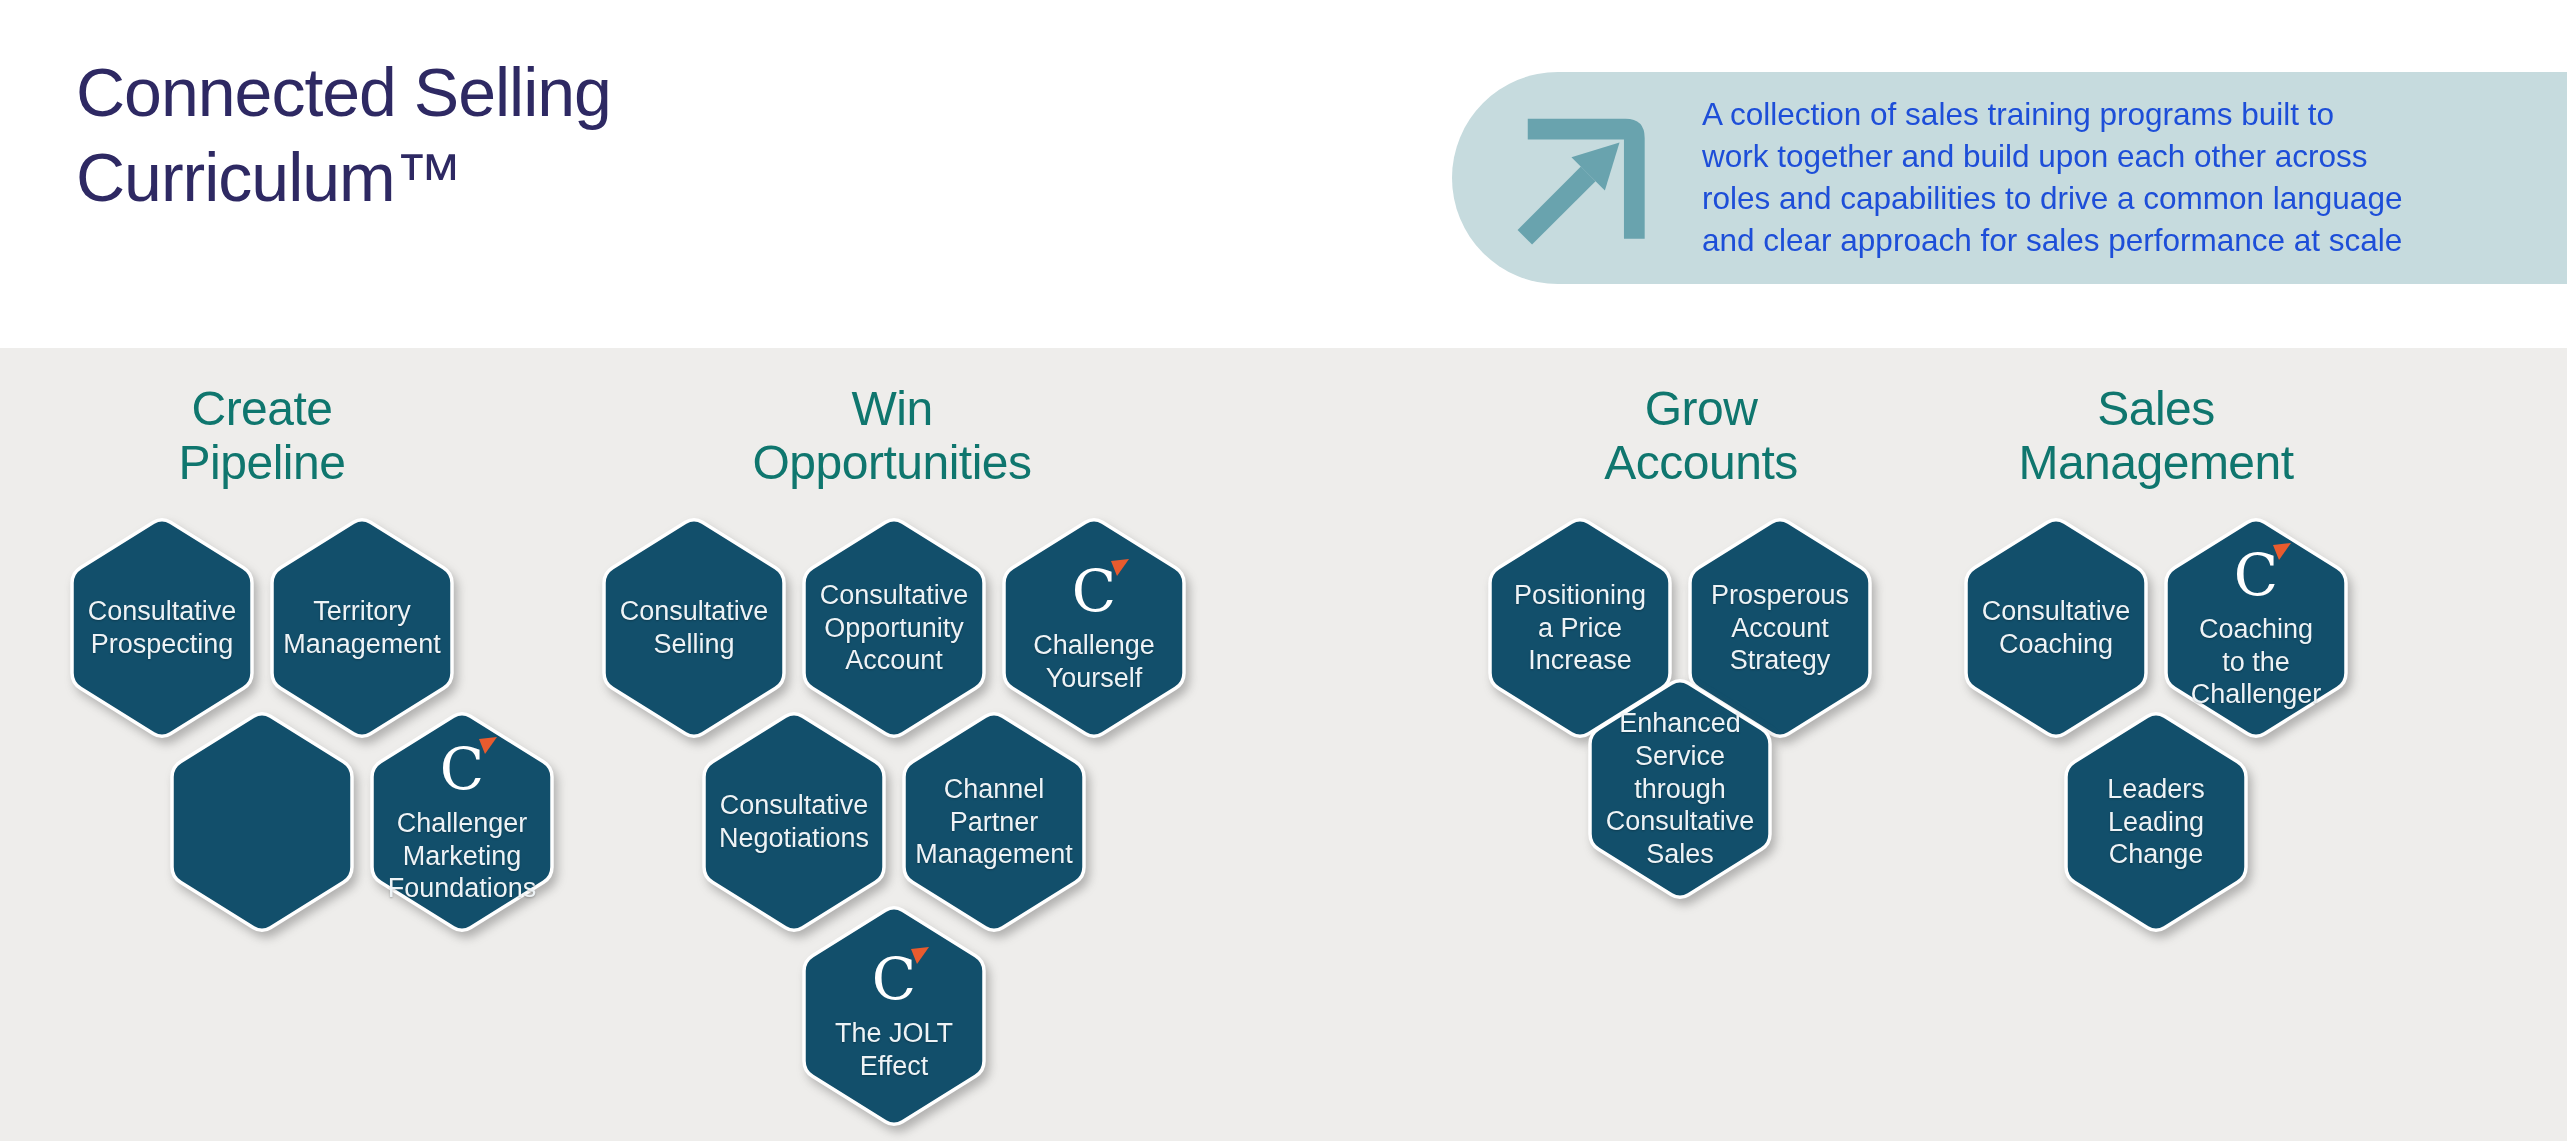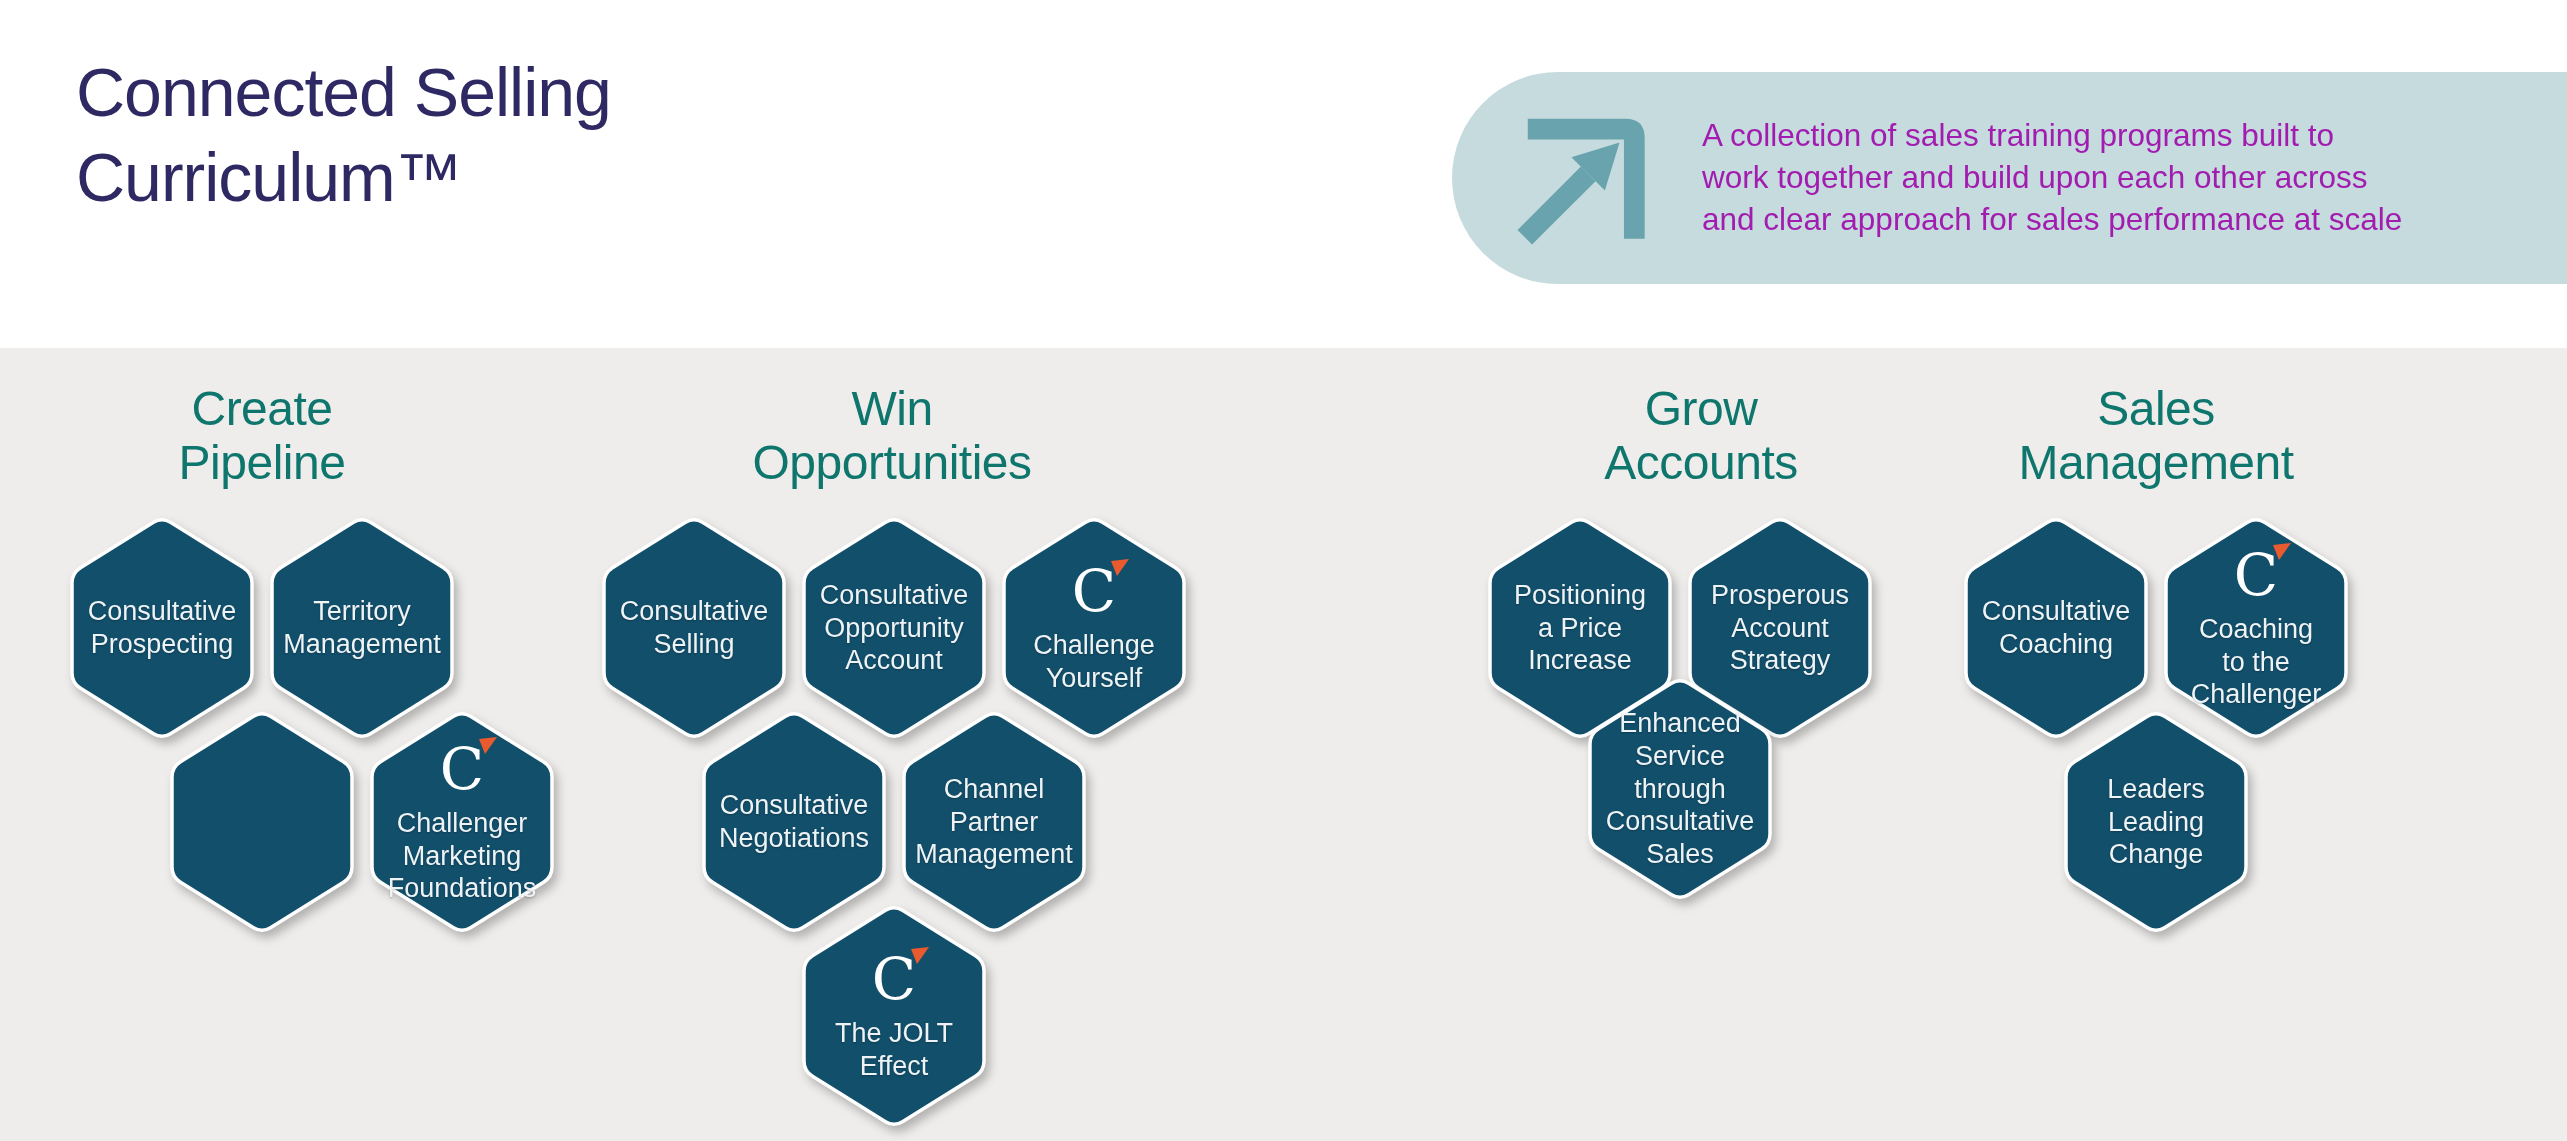--- a/index.html
+++ b/index.html
@@ -15,21 +15,21 @@
     font-size:68px;line-height:1.25;letter-spacing:-1px;
     font-weight:400;color:#2e2963;
   }
   .callout{
     position:absolute;left:1452px;top:72px;width:1115px;height:212px;
     background:#c6dbde;border-radius:106px 0 0 106px;
   }
   .callout-arrow{position:absolute;left:58px;top:32px;width:148px;height:148px;}
   .callout-text{
     position:absolute;left:250px;top:50%;transform:translateY(-50%);
-    width:840px;font-size:31.5px;line-height:1.33;color:#a21caf;font-weight:400;
+    width:840px;font-size:31.5px;line-height:1.33;color:#1d4ed8;font-weight:400;
   }
   .group-heading{
     position:absolute;top:382px;transform:translateX(-50%);
     text-align:center;font-size:48px;line-height:1.12;letter-spacing:-0.5px;
     color:#0f766e;white-space:nowrap;
   }
   .hex{position:absolute;width:180px;height:222px;}
   .hex svg.hex-shape{
     position:absolute;left:0;top:0;overflow:visible;
     filter:drop-shadow(4px 6px 5px rgba(90,90,90,0.40));
@@ -62,20 +62,21 @@
 
   <div class="callout">
     <svg class="callout-arrow" viewBox="0 0 100 100" aria-hidden="true">
       <path d="M12 10 H78 Q91 10 91 23 V91 H77 V24 H12 Z" fill="#69a3ae"></path>
       <polygon points="47.9,42.3 57.8,52.2 14.9,94.9 5.1,85.1" fill="#69a3ae"></polygon>
       <polygon points="74,26 64.1,58.5 41.5,35.9" fill="#69a3ae"></polygon>
     </svg>
     <div class="callout-text">
       <div>A collection of sales training programs built to</div>
       <div>work together and build upon each other across</div>
+      <div>roles and capabilities to drive a common language</div>
       <div>and clear approach for sales performance at scale</div>
     </div>
   </div>
 
   <div id="groups-root">
       <div class="group-heading" style="left: 262px;">
         <div>Create</div>
         <div>Pipeline</div>
       </div>
       <div class="hex" style="left: 72px; top: 517px;">

